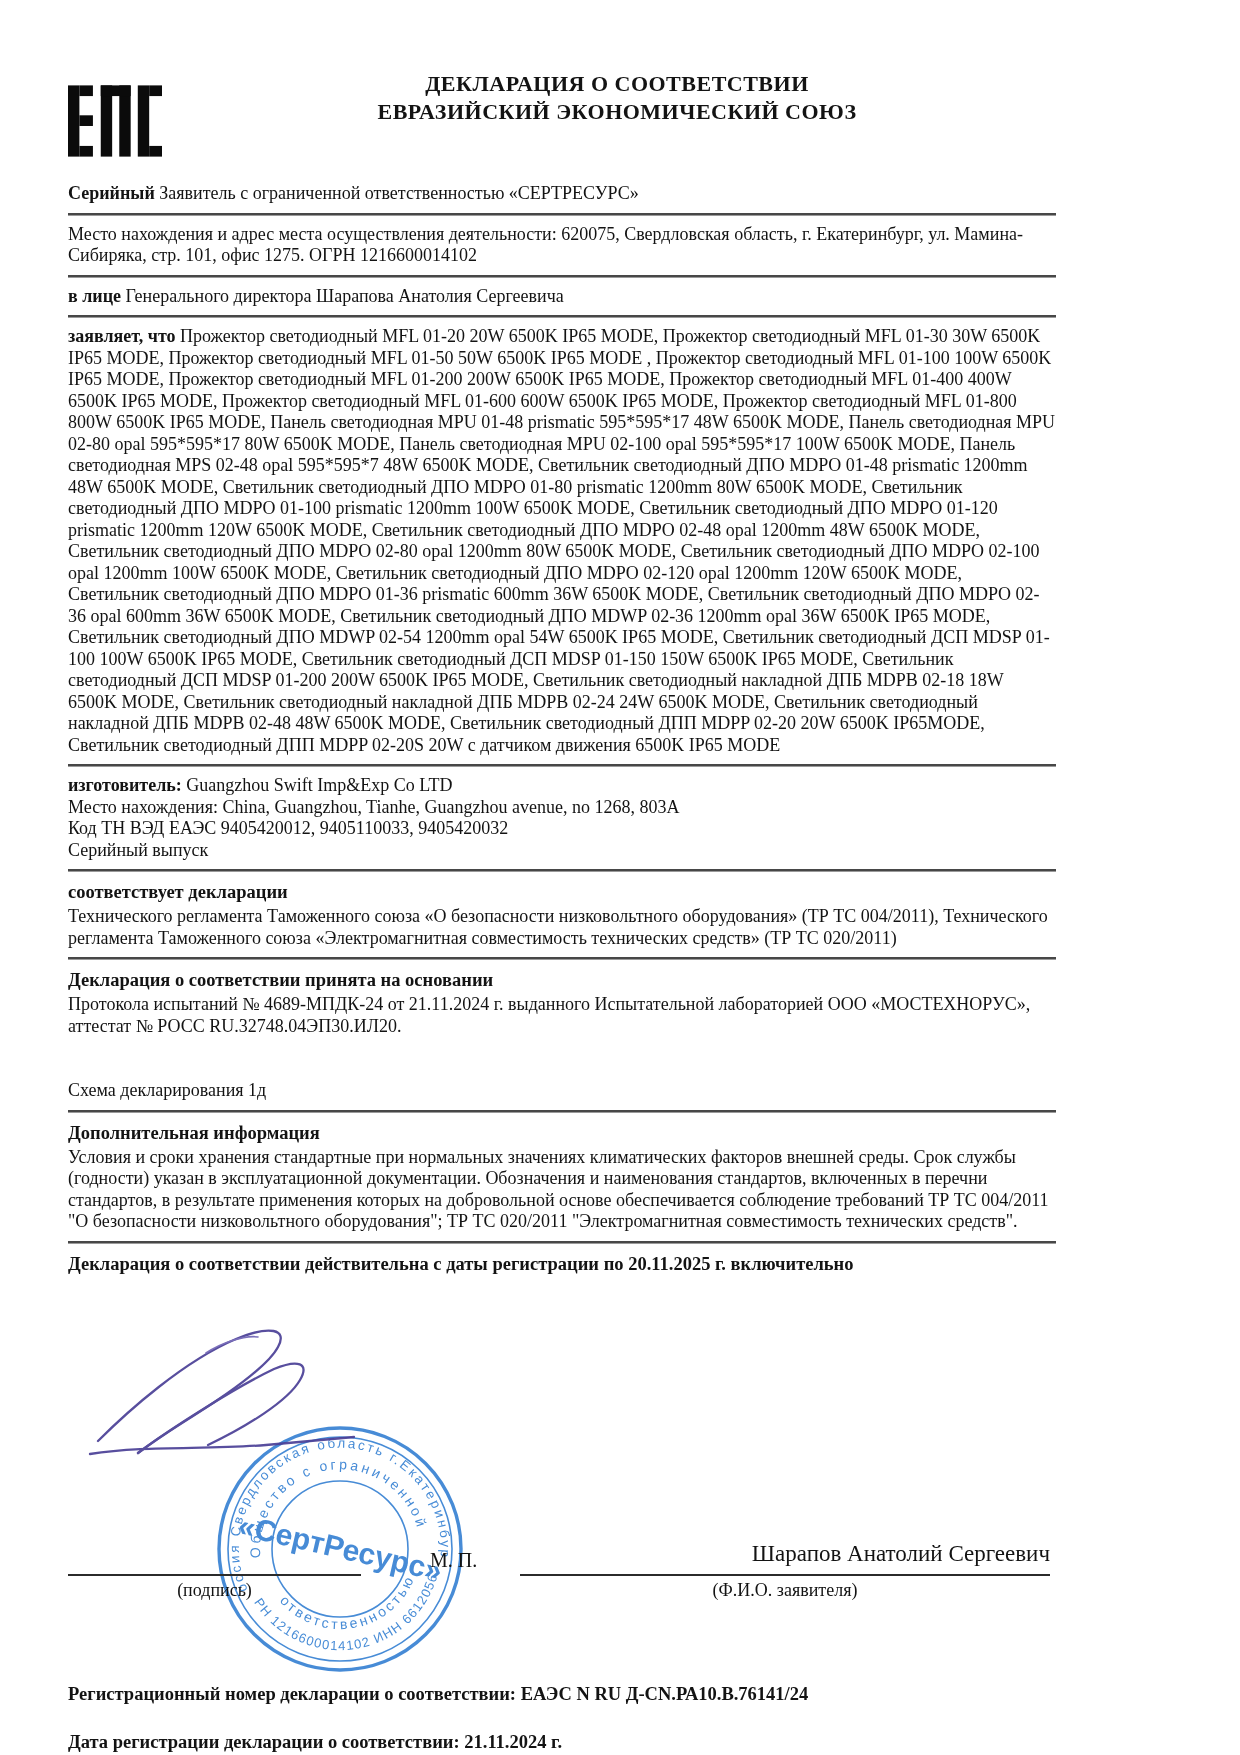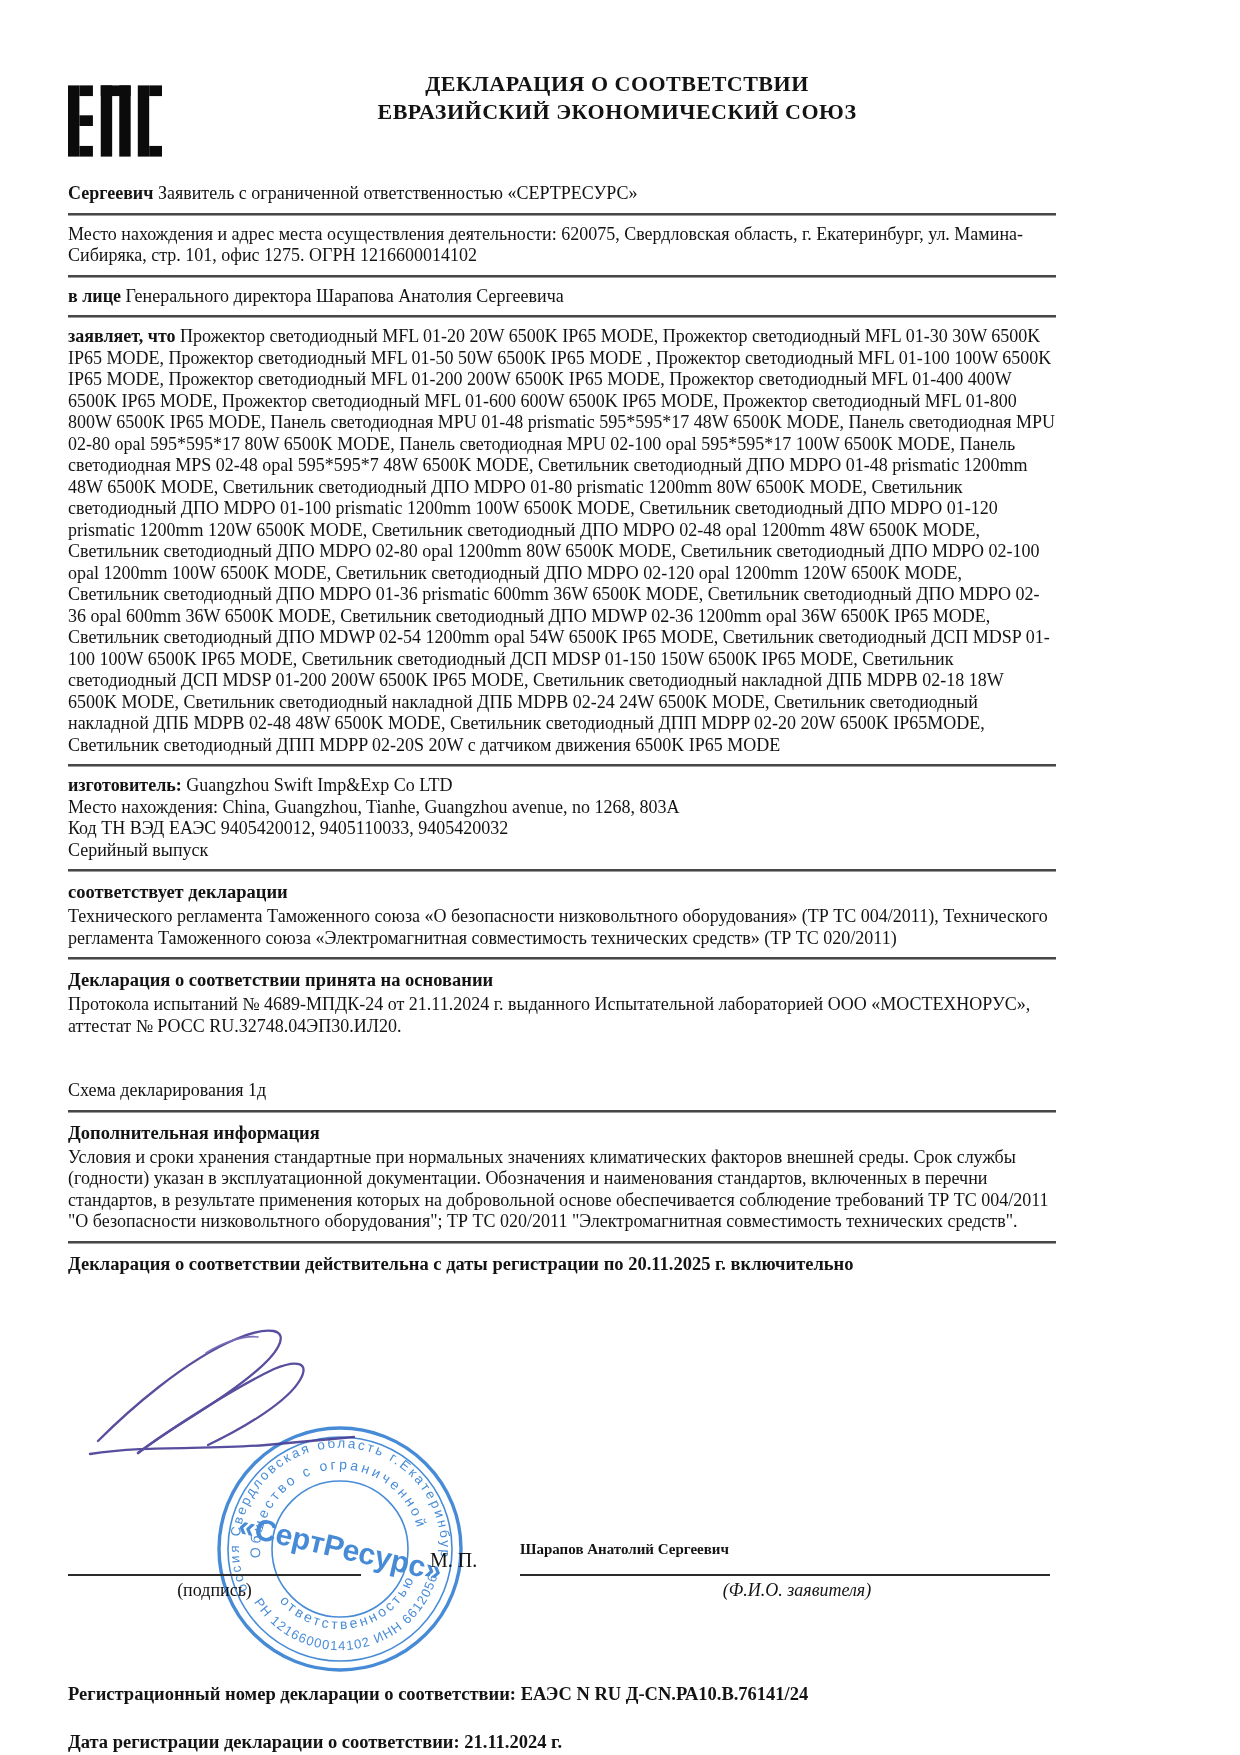--- a/index.html
+++ b/index.html
@@ -16,23 +16,23 @@
   
   .row{font-size:18px;line-height:21.5px;padding:3px 0;}
   .row b{font-weight:bold;}
   .rule{height:2px;background:#474747;border-bottom:1px solid #9a9a9a;margin:5px 0 5px;}
   .sect-label{font-weight:bold;font-size:18.5px;line-height:22px;padding-top:4px;}
   
   .sig-block{position:relative;height:332px;margin-top:6px;}
   .sig-line-left{position:absolute;left:0;top:293px;width:293px;border-top:2px solid #2b2b2b;}
   .sig-caption-left{position:absolute;left:0;top:299px;width:293px;text-align:center;font-size:18px;}
   .mp-label{position:absolute;left:362px;top:268px;font-size:20px;}
-  .fio-name{position:absolute;left:452px;top:260px;width:530px;text-align:left;font-size:15px;font-weight:bold;}
+  .fio-name{position:absolute;left:452px;top:260px;width:530px;text-align:right;font-size:23px;}
   .sig-line-right{position:absolute;left:452px;top:293px;width:530px;border-top:2px solid #2b2b2b;}
-  .sig-caption-right{position:absolute;left:464px;top:299px;width:530px;text-align:center;font-size:18px;font-style:italic;}
+  .sig-caption-right{position:absolute;left:452px;top:299px;width:530px;text-align:center;font-size:18px;}
   .stamp-svg{position:absolute;left:142px;top:138px;opacity:.88;}
   .autograph-svg{position:absolute;left:18px;top:42px;opacity:.92;}
   
   .reg-line{font-weight:bold;font-size:18.5px;line-height:22px;}
   .reg-number{margin-top:70px;}
   .reg-date{margin-top:26px;}
 </style>
 </head>
 <body>
 
@@ -56,21 +56,21 @@
           </g>
         </svg>
       </div>
       <div class="titles">
         <div>ДЕКЛАРАЦИЯ О СООТВЕТСТВИИ</div>
         <div>ЕВРАЗИЙСКИЙ ЭКОНОМИЧЕСКИЙ СОЮЗ</div>
       </div>
     </div>
 
     <div class="row" style="margin-top:14px;">
-      <b>Сергеевич</b>
+      <b>Серийный</b>
       <span>Заявитель с ограниченной ответственностью «СЕРТРЕСУРС»</span>
     </div>
     <div class="rule"></div>
 
     <div class="row">
       <span>Место нахождения и адрес места осуществления деятельности: 620075, Свердловская область, г. Екатеринбург, ул. Мамина-Сибиряка, стр. 101, офис 1275. ОГРН 1216600014102</span>
     </div>
     <div class="rule"></div>
 
     <div class="row">

